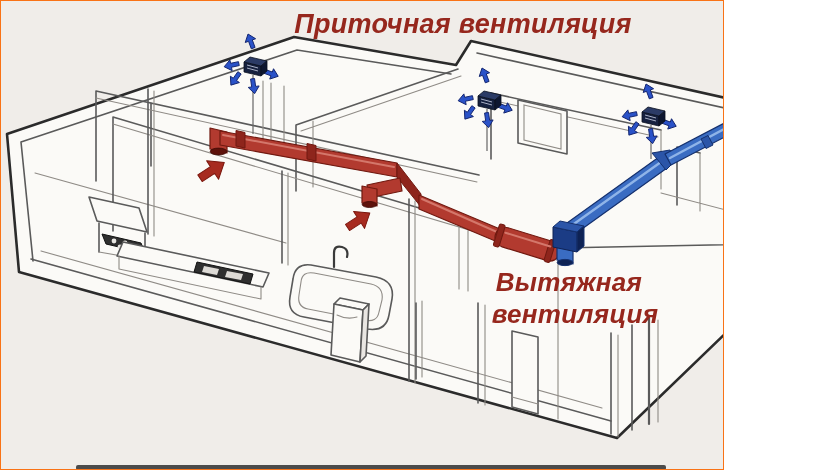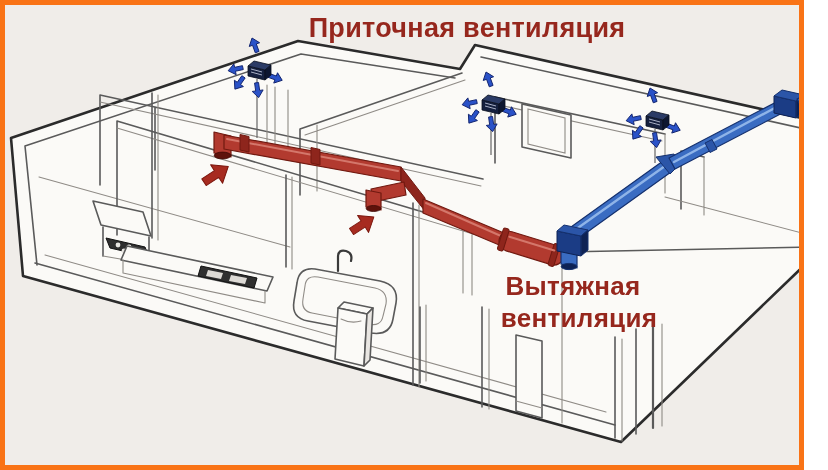--- a/index.html
+++ b/index.html
@@ -1,20 +1,21 @@
 <!DOCTYPE html>
 <html style="--background: #f0ede9; --paper: #fbfaf7; --label-red: #96271d; --line-dark: #2b2b2b; --line-mid: #5a5a5a; --supply-duct: #b23a2f; --supply-duct-dark: #701910; --supply-duct-light: #d4776b; --supply-duct-shadow: #8e251c; --duct-opening: #5e120b; --exhaust-duct: #3a6cc2; --exhaust-duct-dark: #14306e; --exhaust-duct-mid: #2b55a8; --exhaust-duct-light: #8fb4e8; --flow-arrow-blue: #2a52c8; --flow-arrow-red: #a72b20; --diffuser-dark: #16213f;"><head>
 <meta charset="utf-8">
 <style>
   html,body{margin:0;padding:0;background:#ffffff;}
   #stage{
-    position:relative;width:804px;height:470px;overflow:hidden;
+    position:relative;width:724px;height:470px;overflow:hidden;
     background:var(--background,#f0ede9);
-    border:5px solid #f97316;box-sizing:border-box;
+    border:1px solid #f97316;box-sizing:border-box;
     font-family:"Liberation Sans",sans-serif;
+    font-style:italic;
   }
   svg{display:block;}
   .paper{fill:var(--paper,#fbfaf7);}
   .stroke-heavy{stroke:var(--line-dark,#2b2b2b);stroke-width:2.6;fill:none;stroke-linejoin:round;stroke-linecap:round;}
   .stroke-mid{stroke:var(--line-mid,#5a5a5a);stroke-width:1.6;fill:none;stroke-linejoin:round;stroke-linecap:round;}
   .stroke-thin{stroke:#8f8b86;stroke-width:1.1;fill:none;stroke-linecap:round;}
   .fill-paper-mid{fill:var(--paper,#fbfaf7);stroke:var(--line-mid,#5a5a5a);stroke-width:1.6;stroke-linejoin:round;}
   .dark-appliance{fill:#2f2f2f;stroke:#111;stroke-width:1;}
   .burner{fill:#e8e6e2;}
   .appliance-inset{fill:#dddad5;}

